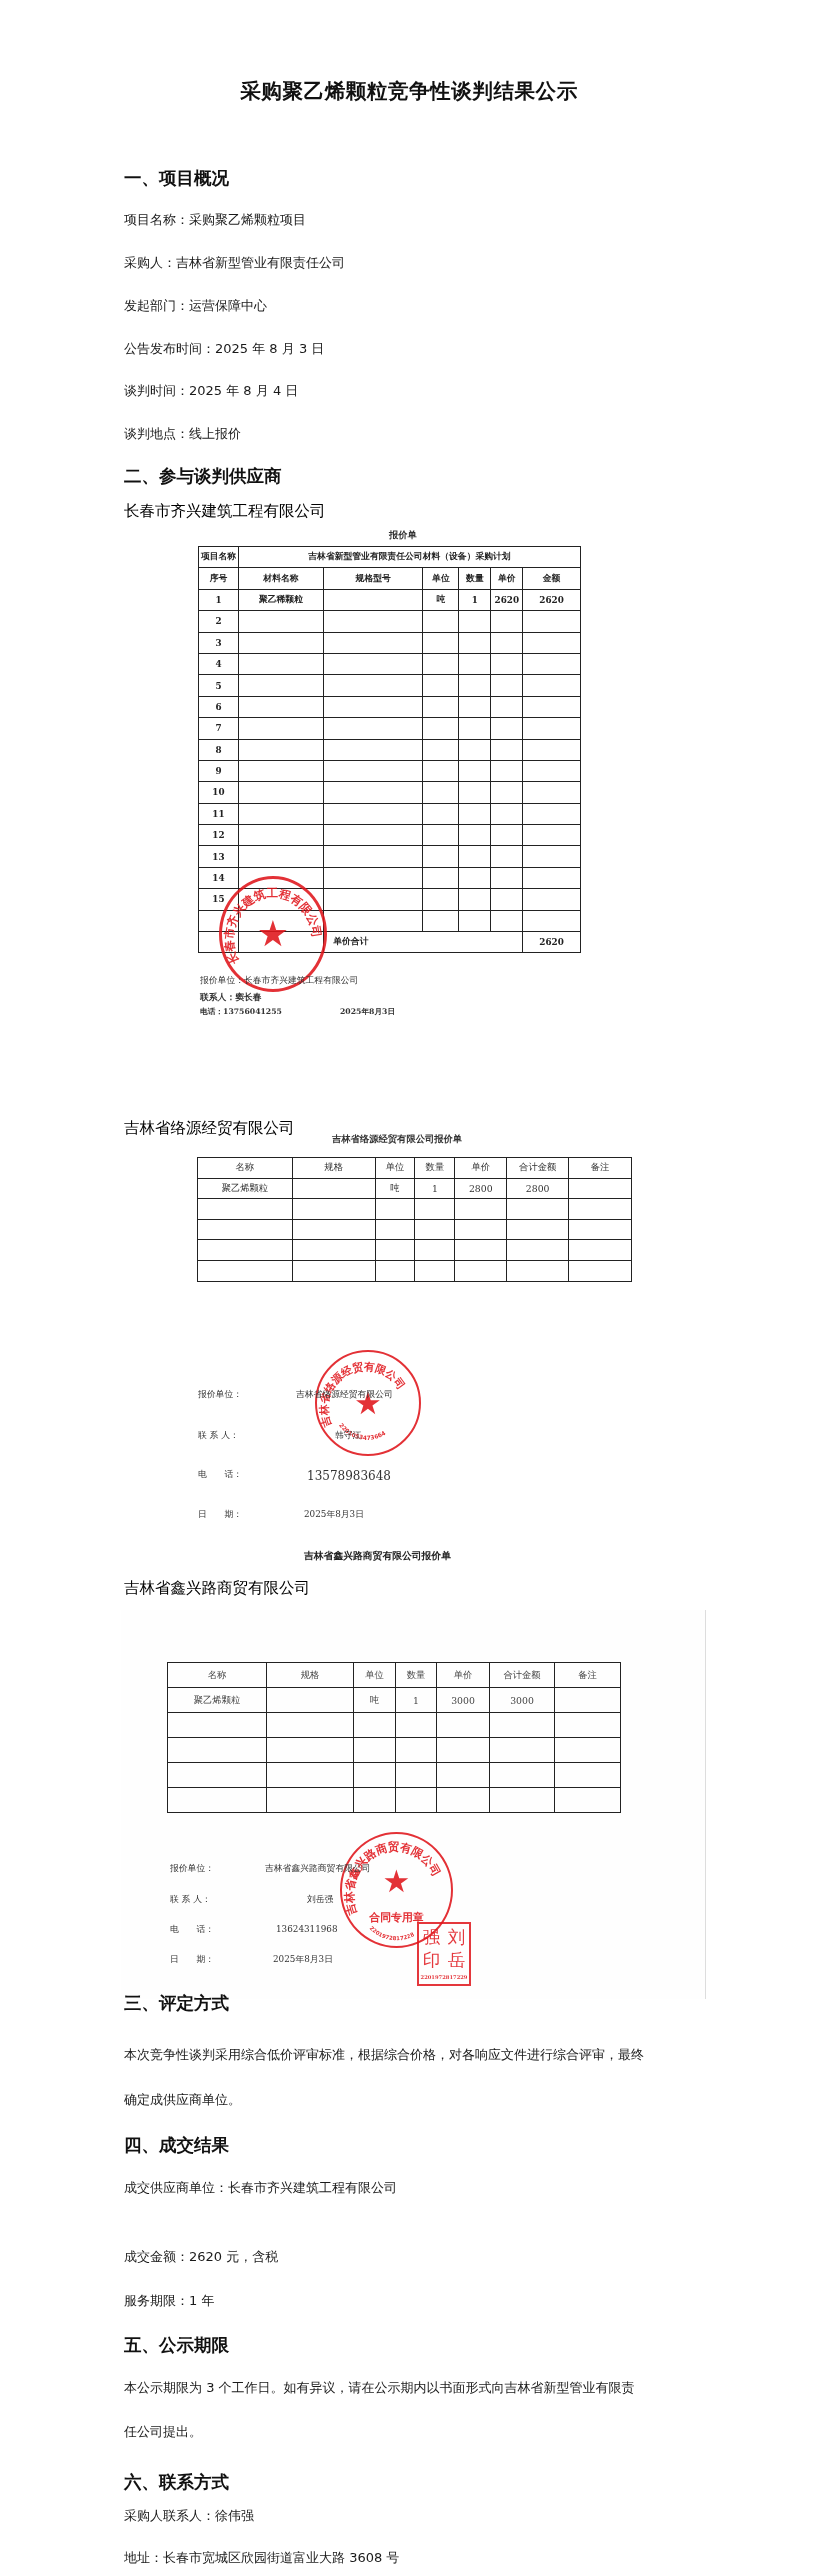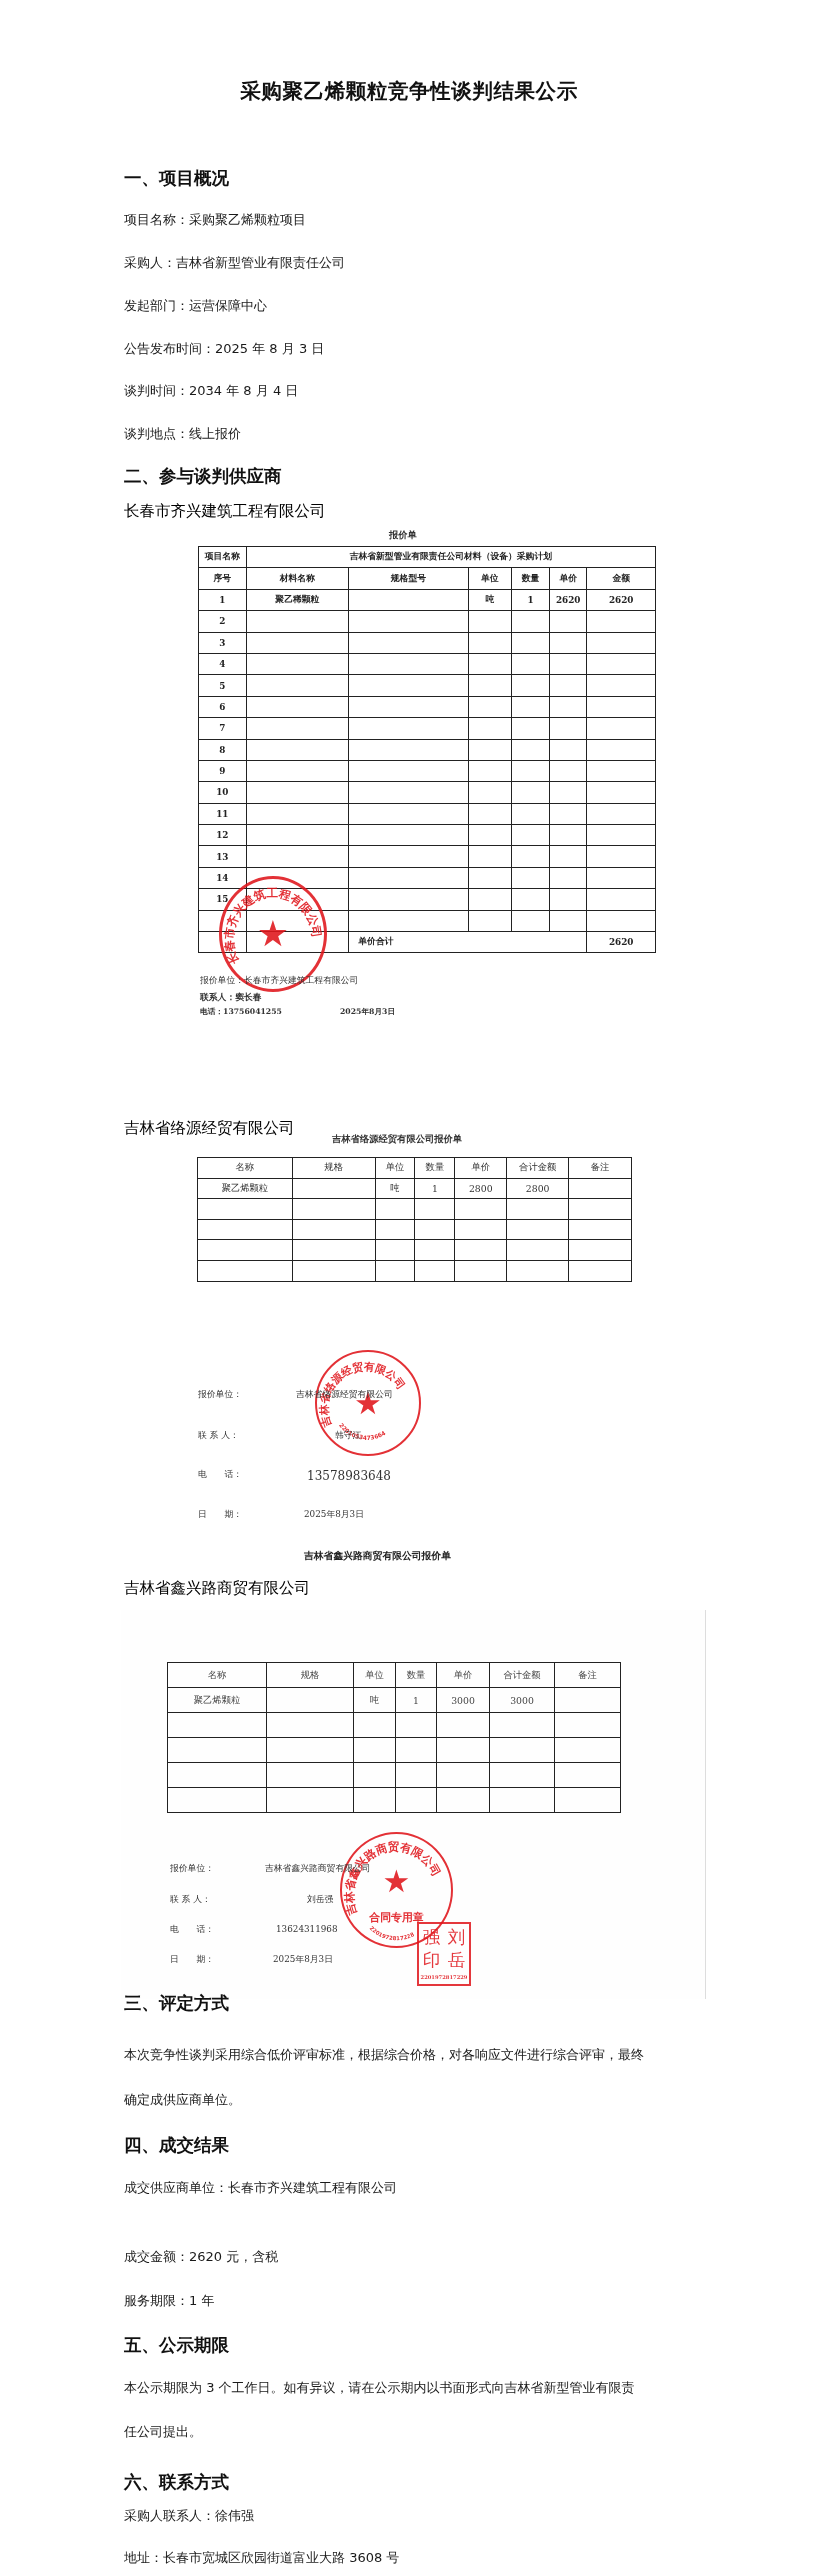--- a/index.html
+++ b/index.html
@@ -29,29 +29,29 @@
 </head>
 <body>
 
 <div class="abs title">采购聚乙烯颗粒竞争性谈判结果公示</div>
 
 <div class="abs h2" style="top:166px">一、项目概况</div>
 <div class="abs p" style="top:211px">项目名称：采购聚乙烯颗粒项目</div>
 <div class="abs p" style="top:254px">采购人：吉林省新型管业有限责任公司</div>
 <div class="abs p" style="top:297px">发起部门：运营保障中心</div>
 <div class="abs p" style="top:340px">公告发布时间：2025 年 8 月 3 日</div>
-<div class="abs p" style="top:382px">谈判时间：2034 年 8 月 4 日</div>
+<div class="abs p" style="top:382px">谈判时间：2025 年 8 月 4 日</div>
 <div class="abs p" style="top:425px">谈判地点：线上报价</div>
 
 <div class="abs h2" style="top:464px">二、参与谈判供应商</div>
 
 <div class="abs supplier" style="top:501px">长春市齐兴建筑工程有限公司</div>
 <div class="abs scanlbl" style="left:389px; top:529px; font-size:9.3px; font-weight:bold;">报价单</div>
 
-<table class="q q1" style="left:198px; top:546px; width:458px;">
+<table class="q q1" style="left:198px; top:546px; width:383px;">
   <colgroup>
     <col style="width:41px">
       <col style="width:88px">
       <col style="width:103px">
       <col style="width:37px">
       <col style="width:33px">
       <col style="width:32px">
       <col style="width:59px">
   </colgroup>
   <tbody id="q1body">

